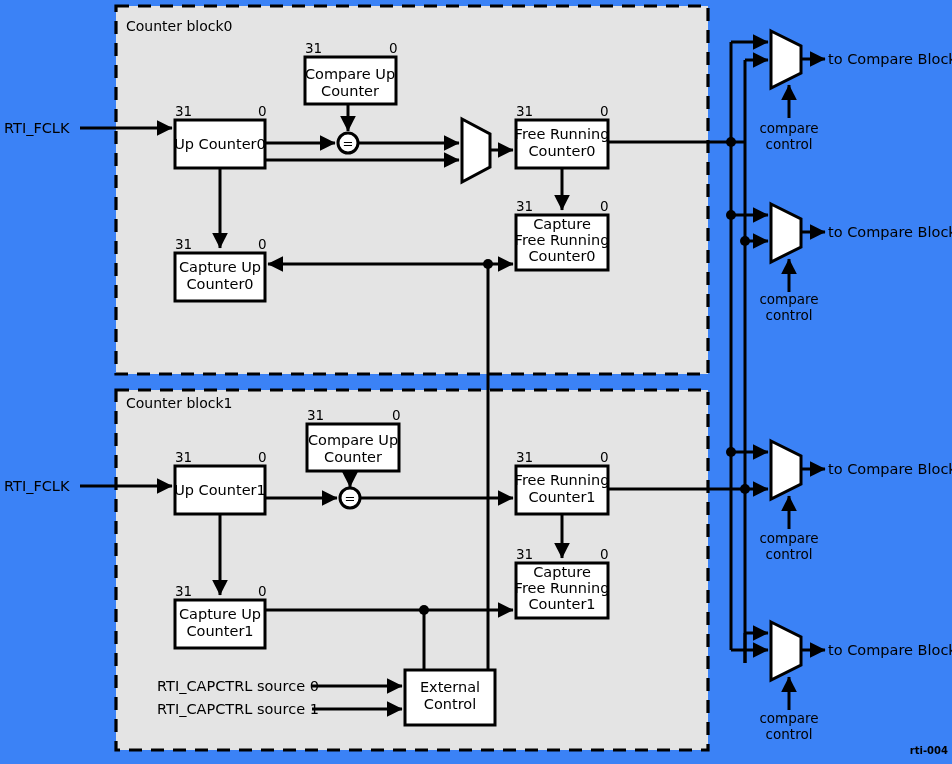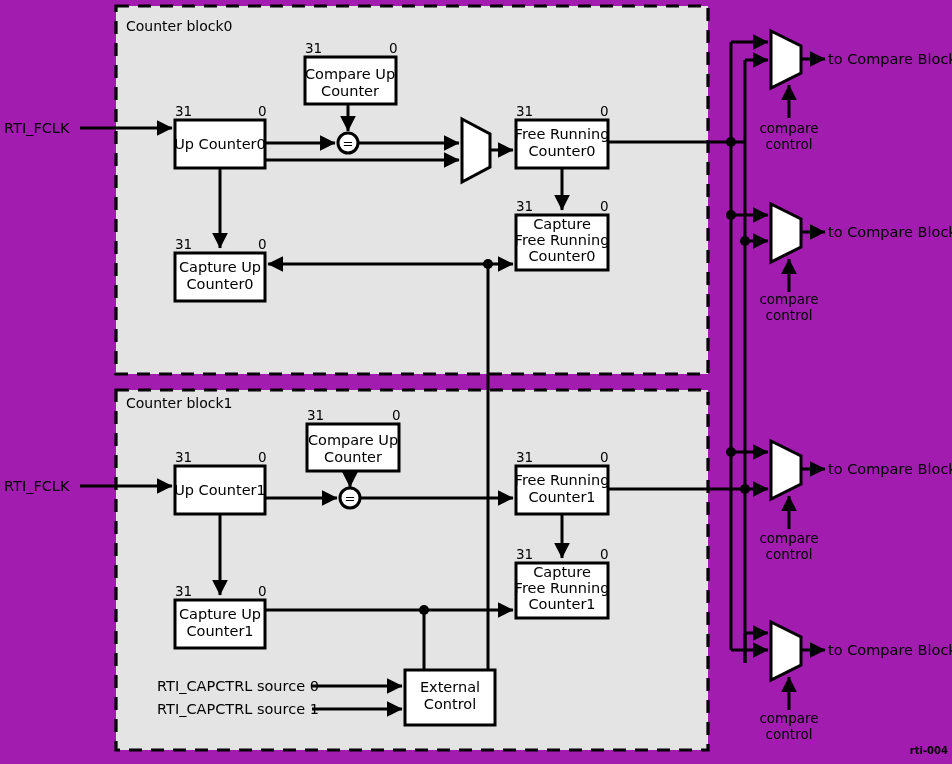--- a/index.html
+++ b/index.html
@@ -4,21 +4,21 @@
 <style>
   html, body {
     margin: 0;
     padding: 0;
     background: #ffffff;
   }
   #canvas-wrap {
     position: relative;
     width: 952px;
     height: 764px;
-    background: #a21caf;
+    background: #3b82f6;
     font-family: "DejaVu Sans", sans-serif;
     overflow: hidden;
   }
   svg#diagram {
     display: block;
     width: 952px;
     height: 764px;
   }
   .wire { stroke: #000000; stroke-width: 3; fill: none; }
   .boxrect { fill: #ffffff; stroke: #000000; stroke-width: 3; }

